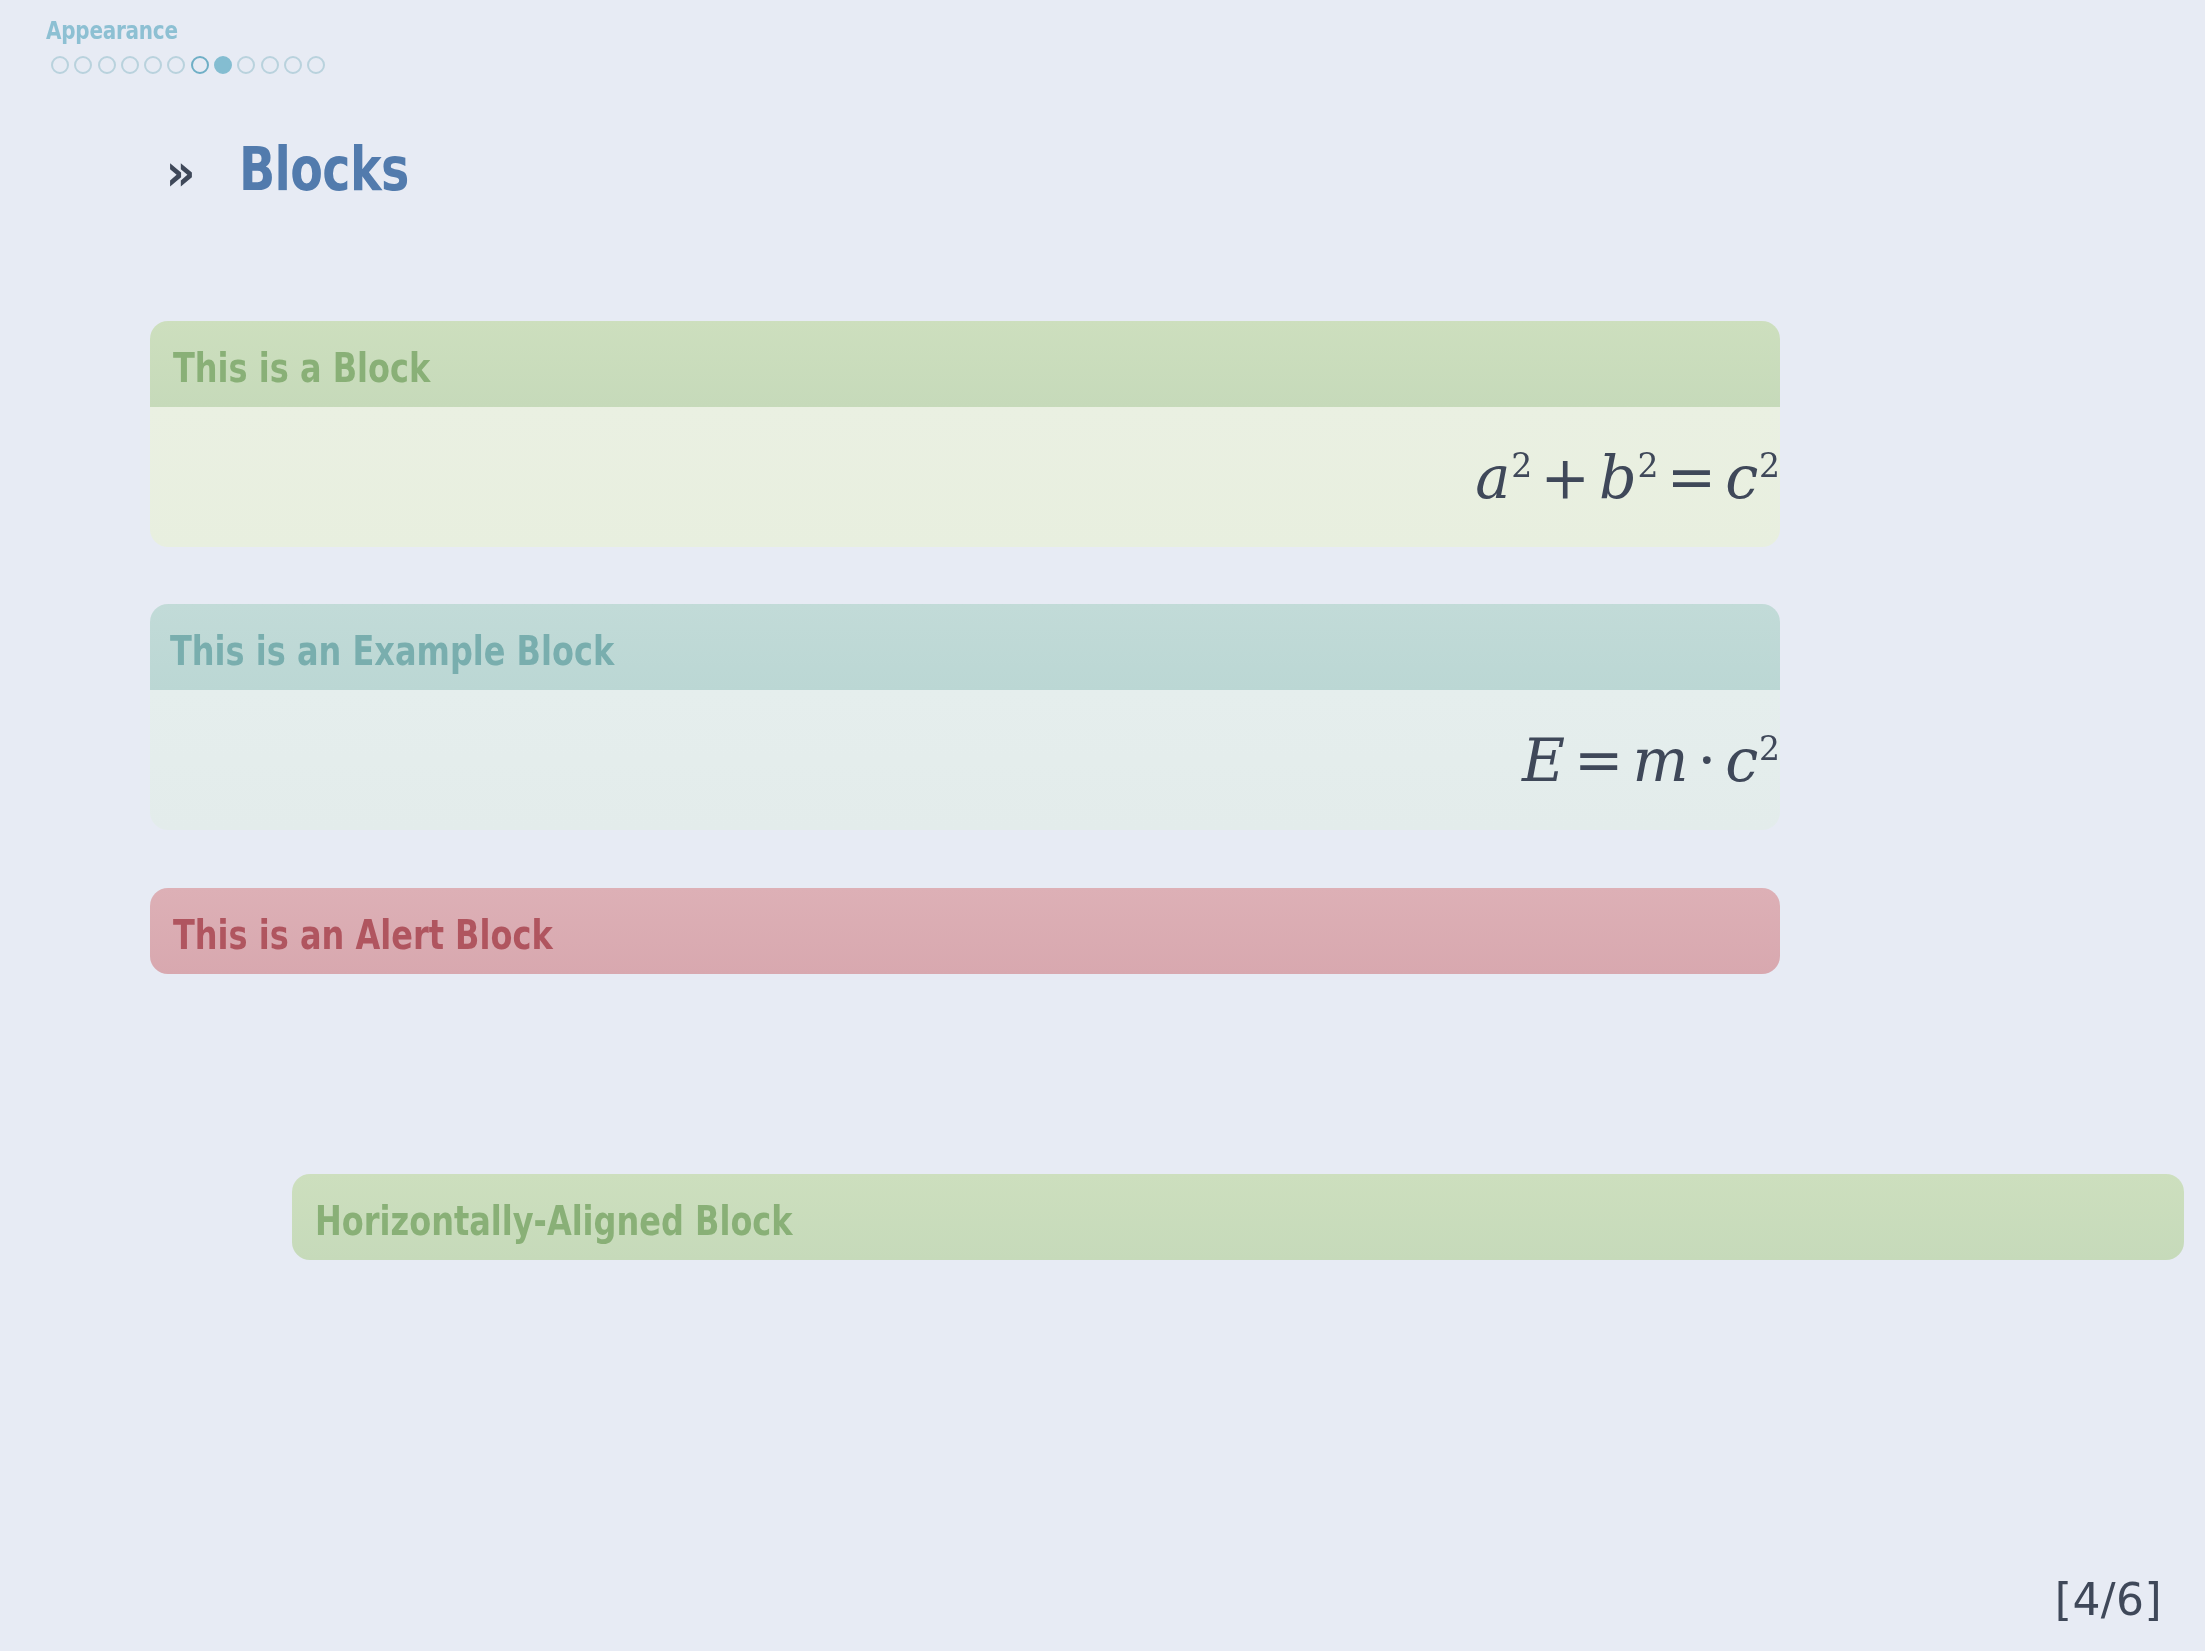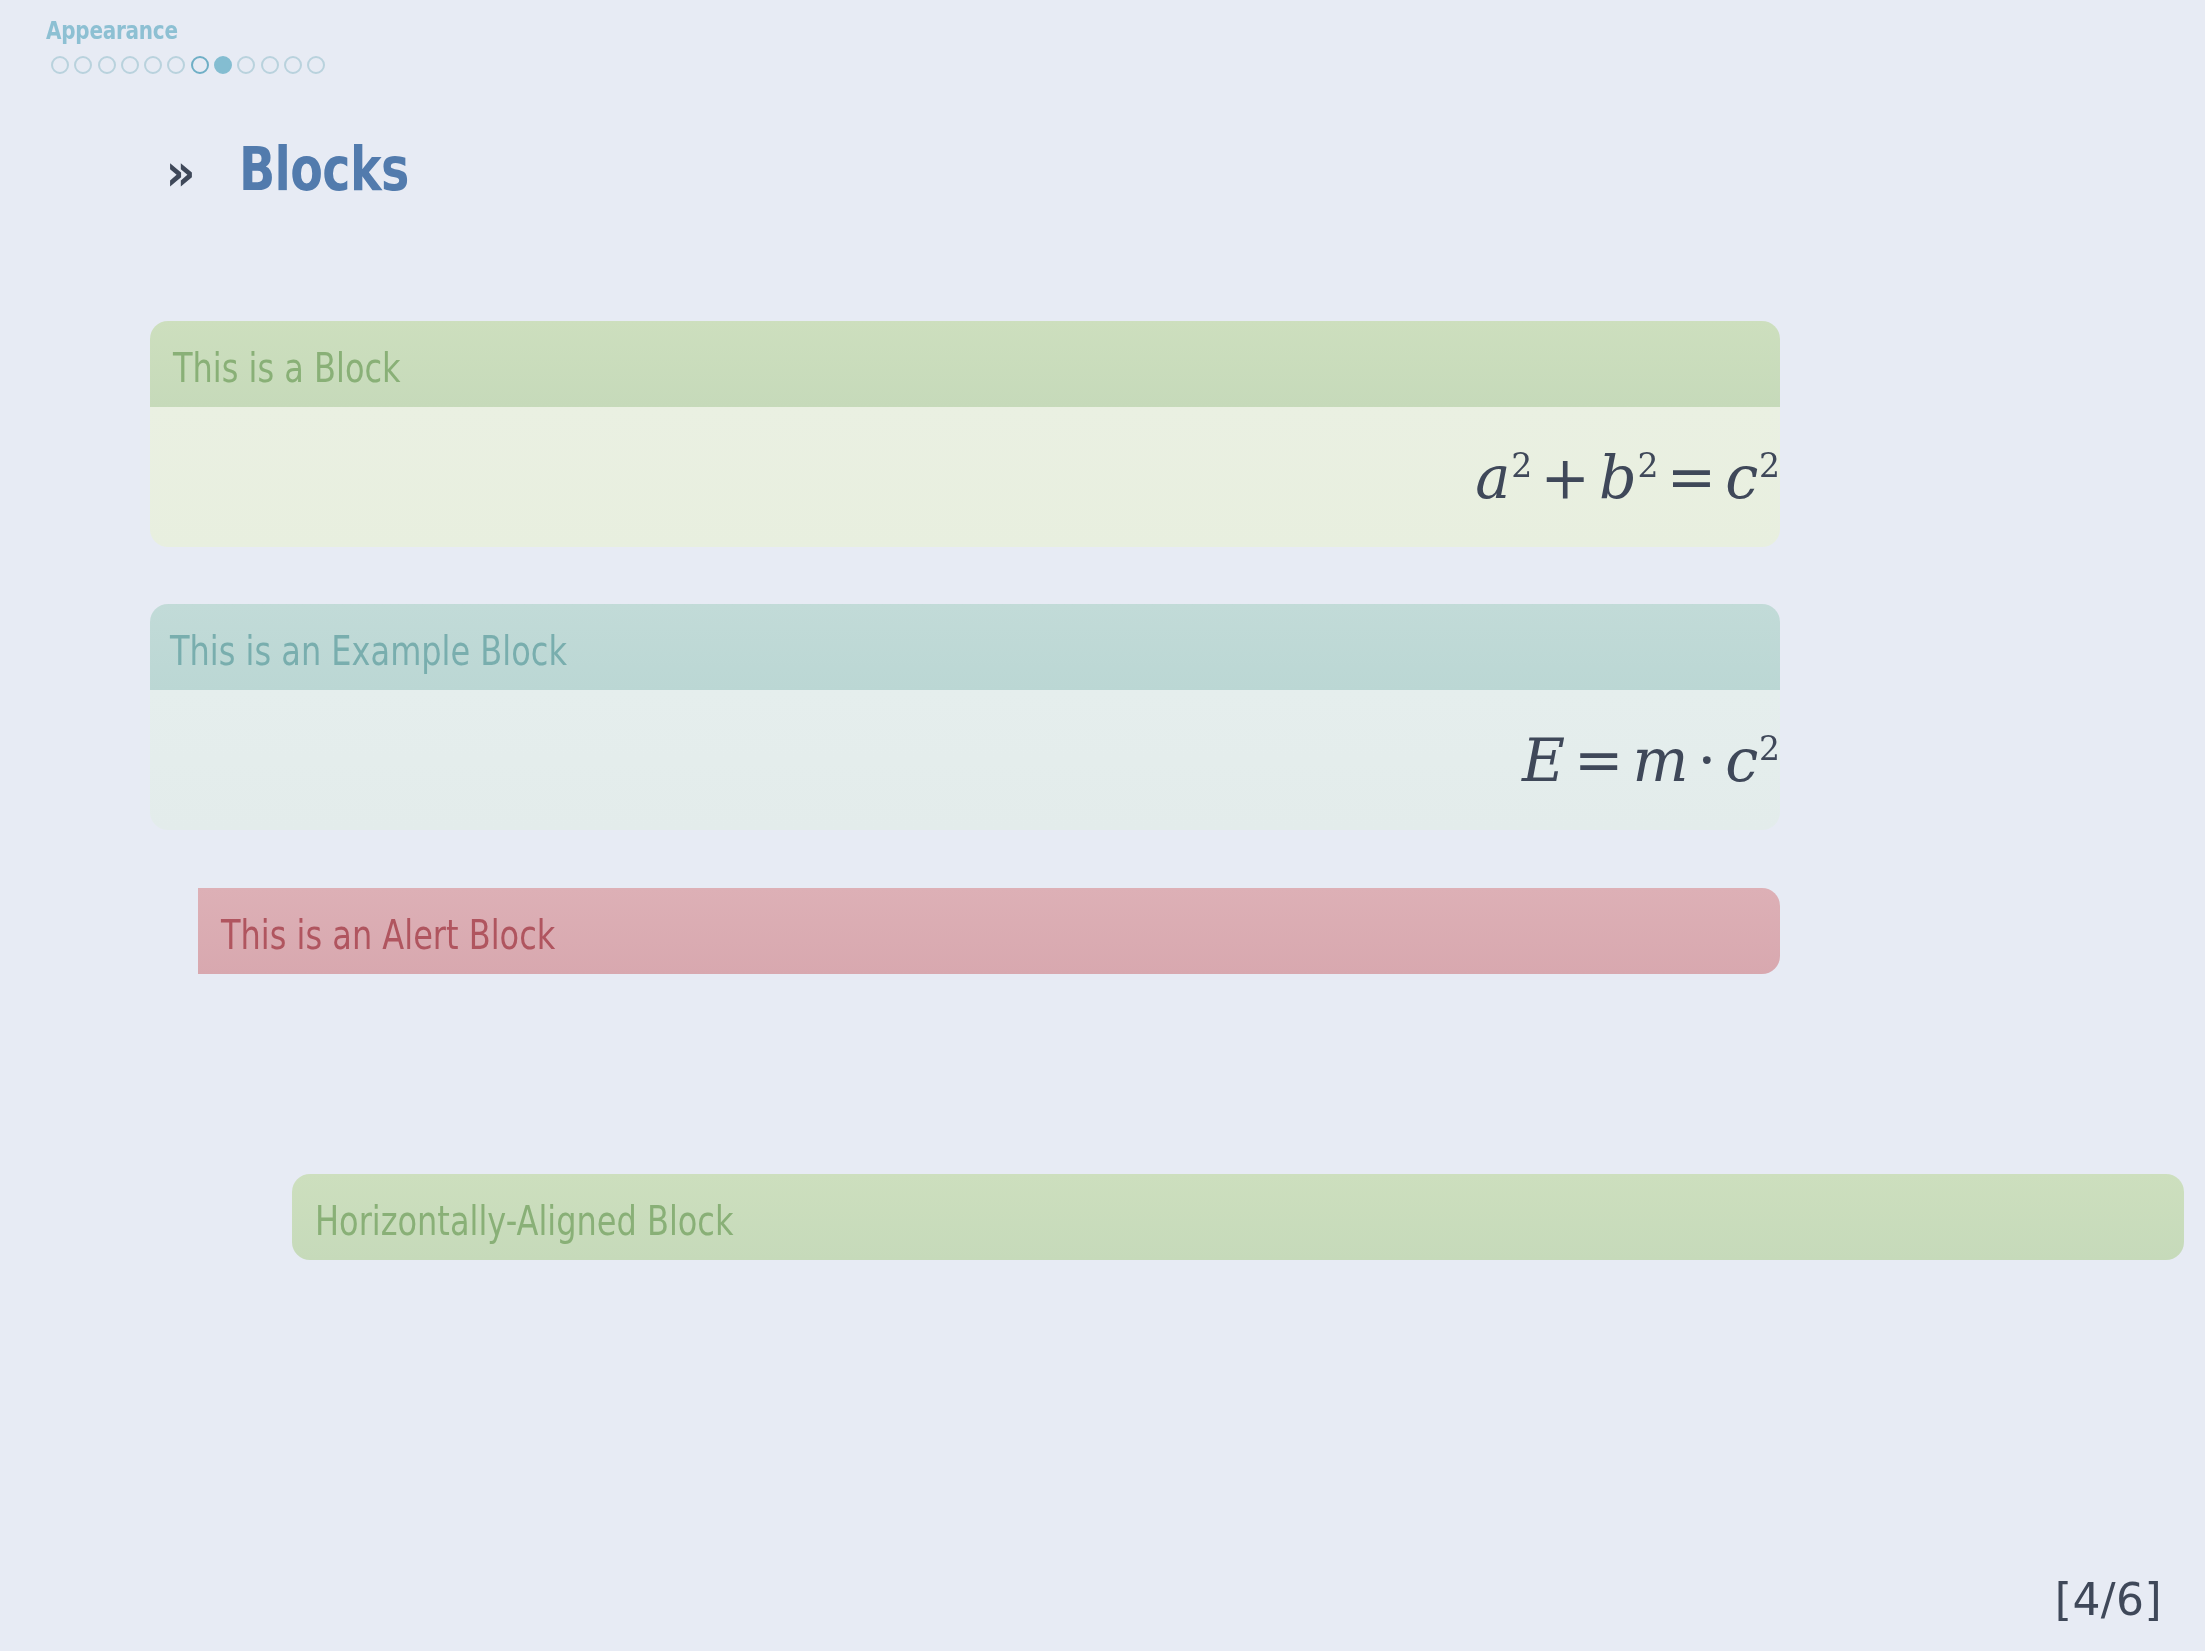--- a/index.html
+++ b/index.html
@@ -85,21 +85,21 @@
   }
 
   
   .block {
     position: absolute;
     border-radius: 18px;
     overflow: hidden;
   }
   .block-title {
     font-family: "DejaVu Sans", sans-serif;
-    font-weight: 400;
+    font-weight: 700;
     font-size: 40px;
     line-height: 1;
     padding: 27px 0 30px 23px;
     transform-origin: left center;
     white-space: nowrap;
   }
   .block-title span {
     display: inline-block;
     transform: scaleX(0.80);
     transform-origin: left center;
@@ -196,21 +196,21 @@
         <div class="formula" title="a^2 + b^2 = c^2"><span>a</span><sup>2</sup><span class="op">+</span><span>b</span><sup>2</sup><span class="op">=</span><span>c</span><sup>2</sup></div>
       </div>
     </div>
     <div class="block teal" style="left: 150px; top: 604px; width: 1630px;">
       <div class="block-title" style="height: 86px; box-sizing: border-box; padding-left: 20px;"><span>This is an Example Block</span></div>
       <div class="block-body" style="height: 140px;">
         <div class="formula" title="E = m · c^2"><span>E</span><span class="op">=</span><span>m</span><span class="op">·</span><span>c</span><sup>2</sup></div>
       </div>
     </div>
     <div class="block alert" style="left: 150px; top: 888px; width: 1630px;">
-      <div class="block-title" style="height: 86px; box-sizing: border-box; margin-left: 48px;"><span>This is an Alert Block</span></div>
+      <div class="block-title" style="height: 86px; box-sizing: border-box;"><span>This is an Alert Block</span></div>
     </div>
     <div class="block green" style="left: 292px; top: 1174px; width: 1892px;">
       <div class="block-title" style="height: 86px; box-sizing: border-box;"><span>Horizontally-Aligned Block</span></div>
     </div>
   </div>
 
 <div id="page-number">[4/6]</div>
 
 
 </body></html>

